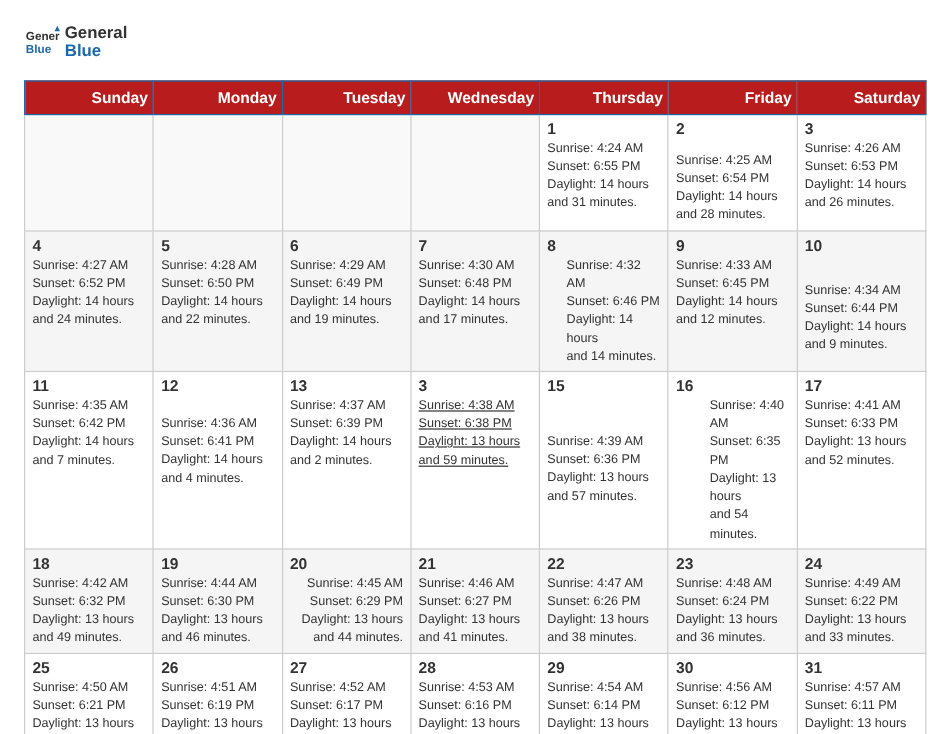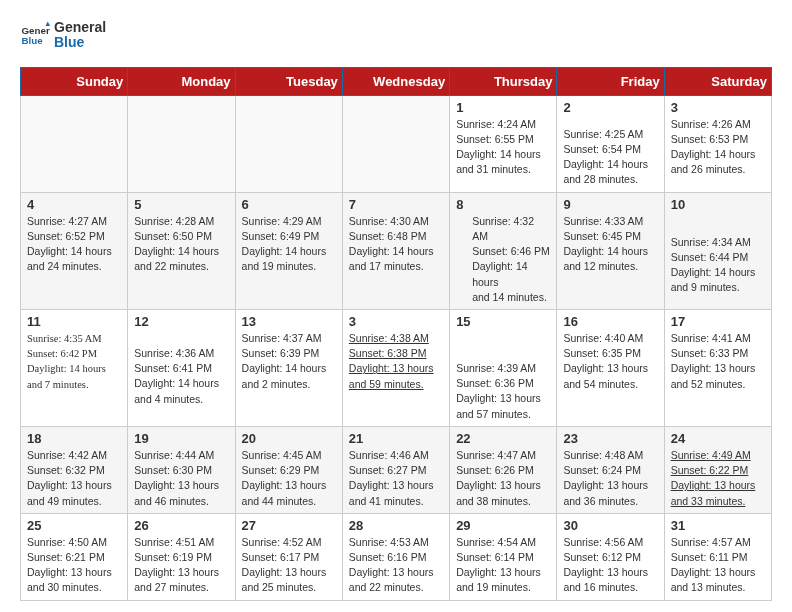--- a/index.html
+++ b/index.html
@@ -225,21 +225,21 @@
 Sunset: 6:44 PM
 Daylight: 14 hours
 and 9 minutes.</div>
           </div>
         </td>
       </tr>
       <tr>
         <td>
           <div class="cell-content">
             <div class="day-num">11</div>
-            <div class="day-info" style="white-space: pre-line; font-family: Liberation Serif, serif;">Sunrise: 4:35 AM
+            <div class="day-info" style="white-space: pre-line;">Sunrise: 4:35 AM
 Sunset: 6:42 PM
 Daylight: 14 hours
 and 7 minutes.</div>
           </div>
         </td>
         <td>
           <div class="cell-content">
             <div class="day-num">12</div>
             <div class="day-info" style="white-space: pre-line; margin-top: 17px;">Sunrise: 4:36 AM
 Sunset: 6:41 PM
@@ -270,21 +270,21 @@
             <div class="day-num">15</div>
             <div class="day-info" style="white-space: pre-line; margin-top: 32px;">Sunrise: 4:39 AM
 Sunset: 6:36 PM
 Daylight: 13 hours
 and 57 minutes.</div>
           </div>
         </td>
         <td>
           <div class="cell-content">
             <div class="day-num">16</div>
-            <div class="day-info" style="white-space: pre-line;">Sunrise: 4:40 AM
+            <div class="day-info" style="white-space: pre-line; margin-left: 28px;">Sunrise: 4:40 AM
 Sunset: 6:35 PM
 Daylight: 13 hours
 and 54 minutes.</div>
           </div>
         </td>
         <td>
           <div class="cell-content">
             <div class="day-num">17</div>
             <div class="day-info" style="white-space: pre-line;">Sunrise: 4:41 AM
 Sunset: 6:33 PM
@@ -308,21 +308,21 @@
             <div class="day-num">19</div>
             <div class="day-info" style="white-space: pre-line;">Sunrise: 4:44 AM
 Sunset: 6:30 PM
 Daylight: 13 hours
 and 46 minutes.</div>
           </div>
         </td>
         <td>
           <div class="cell-content">
             <div class="day-num">20</div>
-            <div class="day-info" style="white-space: pre-line;">Sunrise: 4:45 AM
+            <div class="day-info" style="white-space: pre-line; text-align: right;">Sunrise: 4:45 AM
 Sunset: 6:29 PM
 Daylight: 13 hours
 and 44 minutes.</div>
           </div>
         </td>
         <td>
           <div class="cell-content">
             <div class="day-num">21</div>
             <div class="day-info" style="white-space: pre-line;">Sunrise: 4:46 AM
 Sunset: 6:27 PM
@@ -344,21 +344,21 @@
             <div class="day-num">23</div>
             <div class="day-info" style="white-space: pre-line;">Sunrise: 4:48 AM
 Sunset: 6:24 PM
 Daylight: 13 hours
 and 36 minutes.</div>
           </div>
         </td>
         <td>
           <div class="cell-content">
             <div class="day-num">24</div>
-            <div class="day-info" style="white-space: pre-line; text-decoration: underline;">Sunrise: 4:49 AM
+            <div class="day-info" style="white-space: pre-line;">Sunrise: 4:49 AM
 Sunset: 6:22 PM
 Daylight: 13 hours
 and 33 minutes.</div>
           </div>
         </td>
       </tr>
       <tr>
         <td>
           <div class="cell-content">
             <div class="day-num">25</div>

